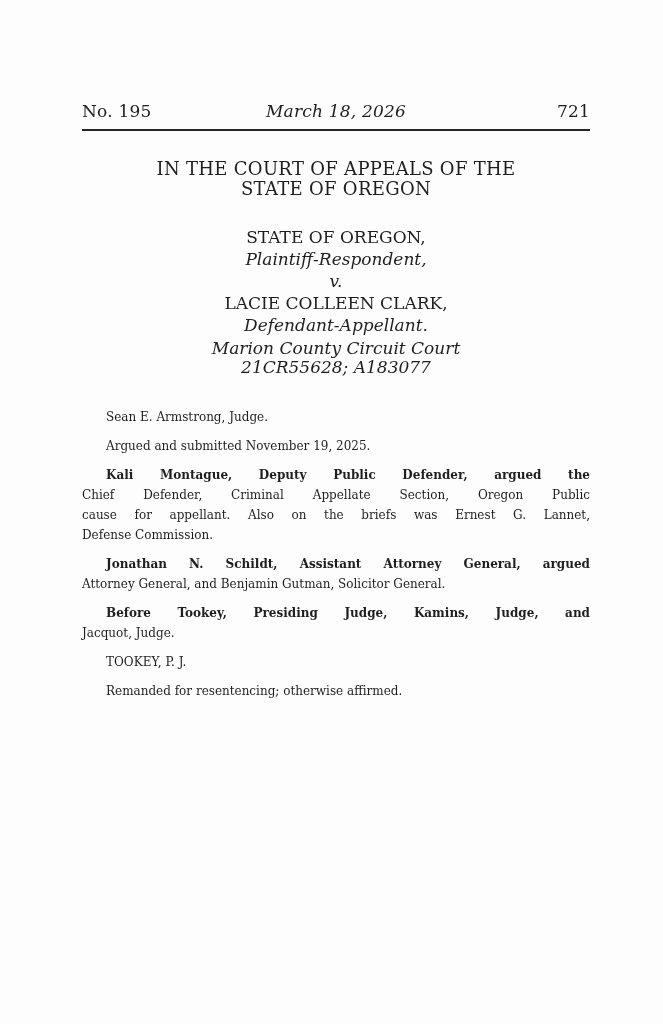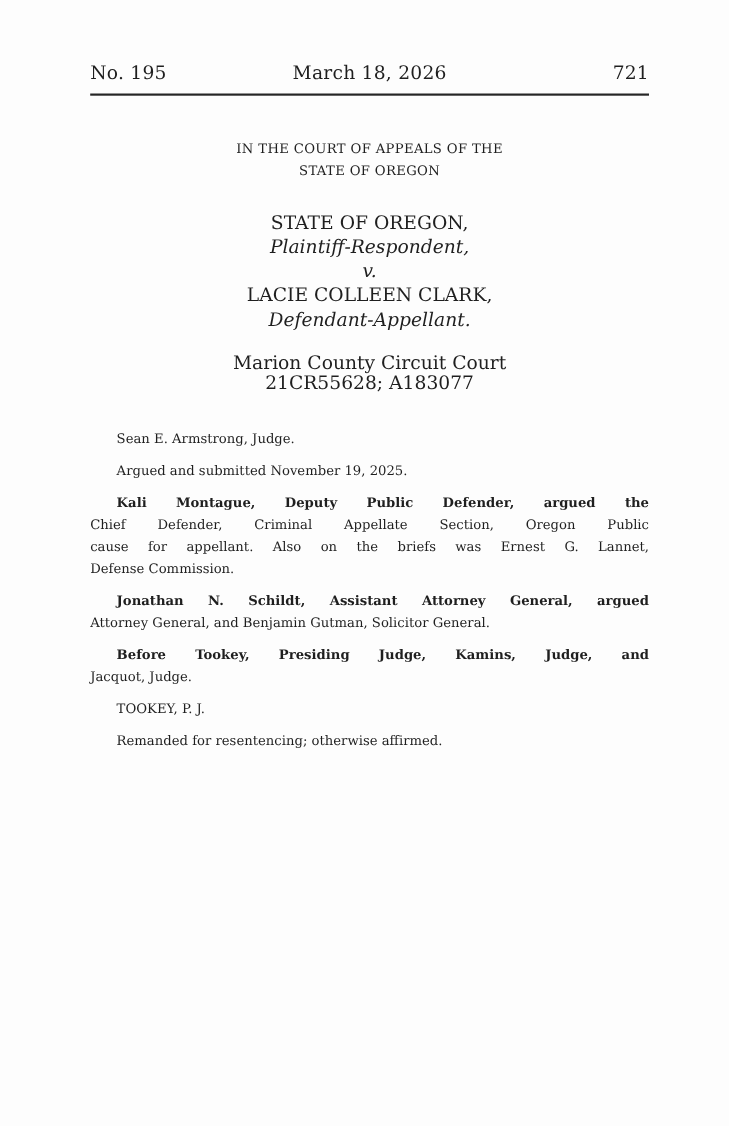--- a/index.html
+++ b/index.html
@@ -24,47 +24,48 @@
   .running-head {
     display: flex;
     justify-content: space-between;
     align-items: baseline;
     font-size: 17px;
     line-height: 20px;
     border-bottom: 2px solid #262626;
     padding-bottom: 8px;
     letter-spacing: 0.2px;
   }
-  .running-head .left  { flex: 1; text-align: left; }
-  .running-head .mid   { flex: 2; text-align: center; }
+  .running-head .left  { flex: 1; text-align: left; margin-top: 44px; }
+  .running-head .mid   { flex: 2; text-align: center; font-style: italic; }
   .running-head .right { flex: 1; text-align: right; }
   
   .court-title {
-    margin-top: 38px;
+    margin-top: 28px;
     text-align: center;
-    font-size: 12px;
+    font-size: 18px;
     line-height: 20px;
     letter-spacing: 0.3px;
   }
   
   .caption {
     margin-top: 27px;
     text-align: center;
     font-size: 17px;
   }
   .caption .cap-line {
     line-height: 22px;
     text-align: center;
   }
   .caption .italic {
     font-style: italic;
   }
   .caption .court-info {
-    margin-top: 19px;
+    margin-top: 3px;
     line-height: 19px;
+    font-style: italic;
   }
   
   .body-section {
     margin-top: 30px;
     font-size: 12px;
     line-height: 20px;
   }
   .para {
     margin: 9px 0 0 0;
   }

